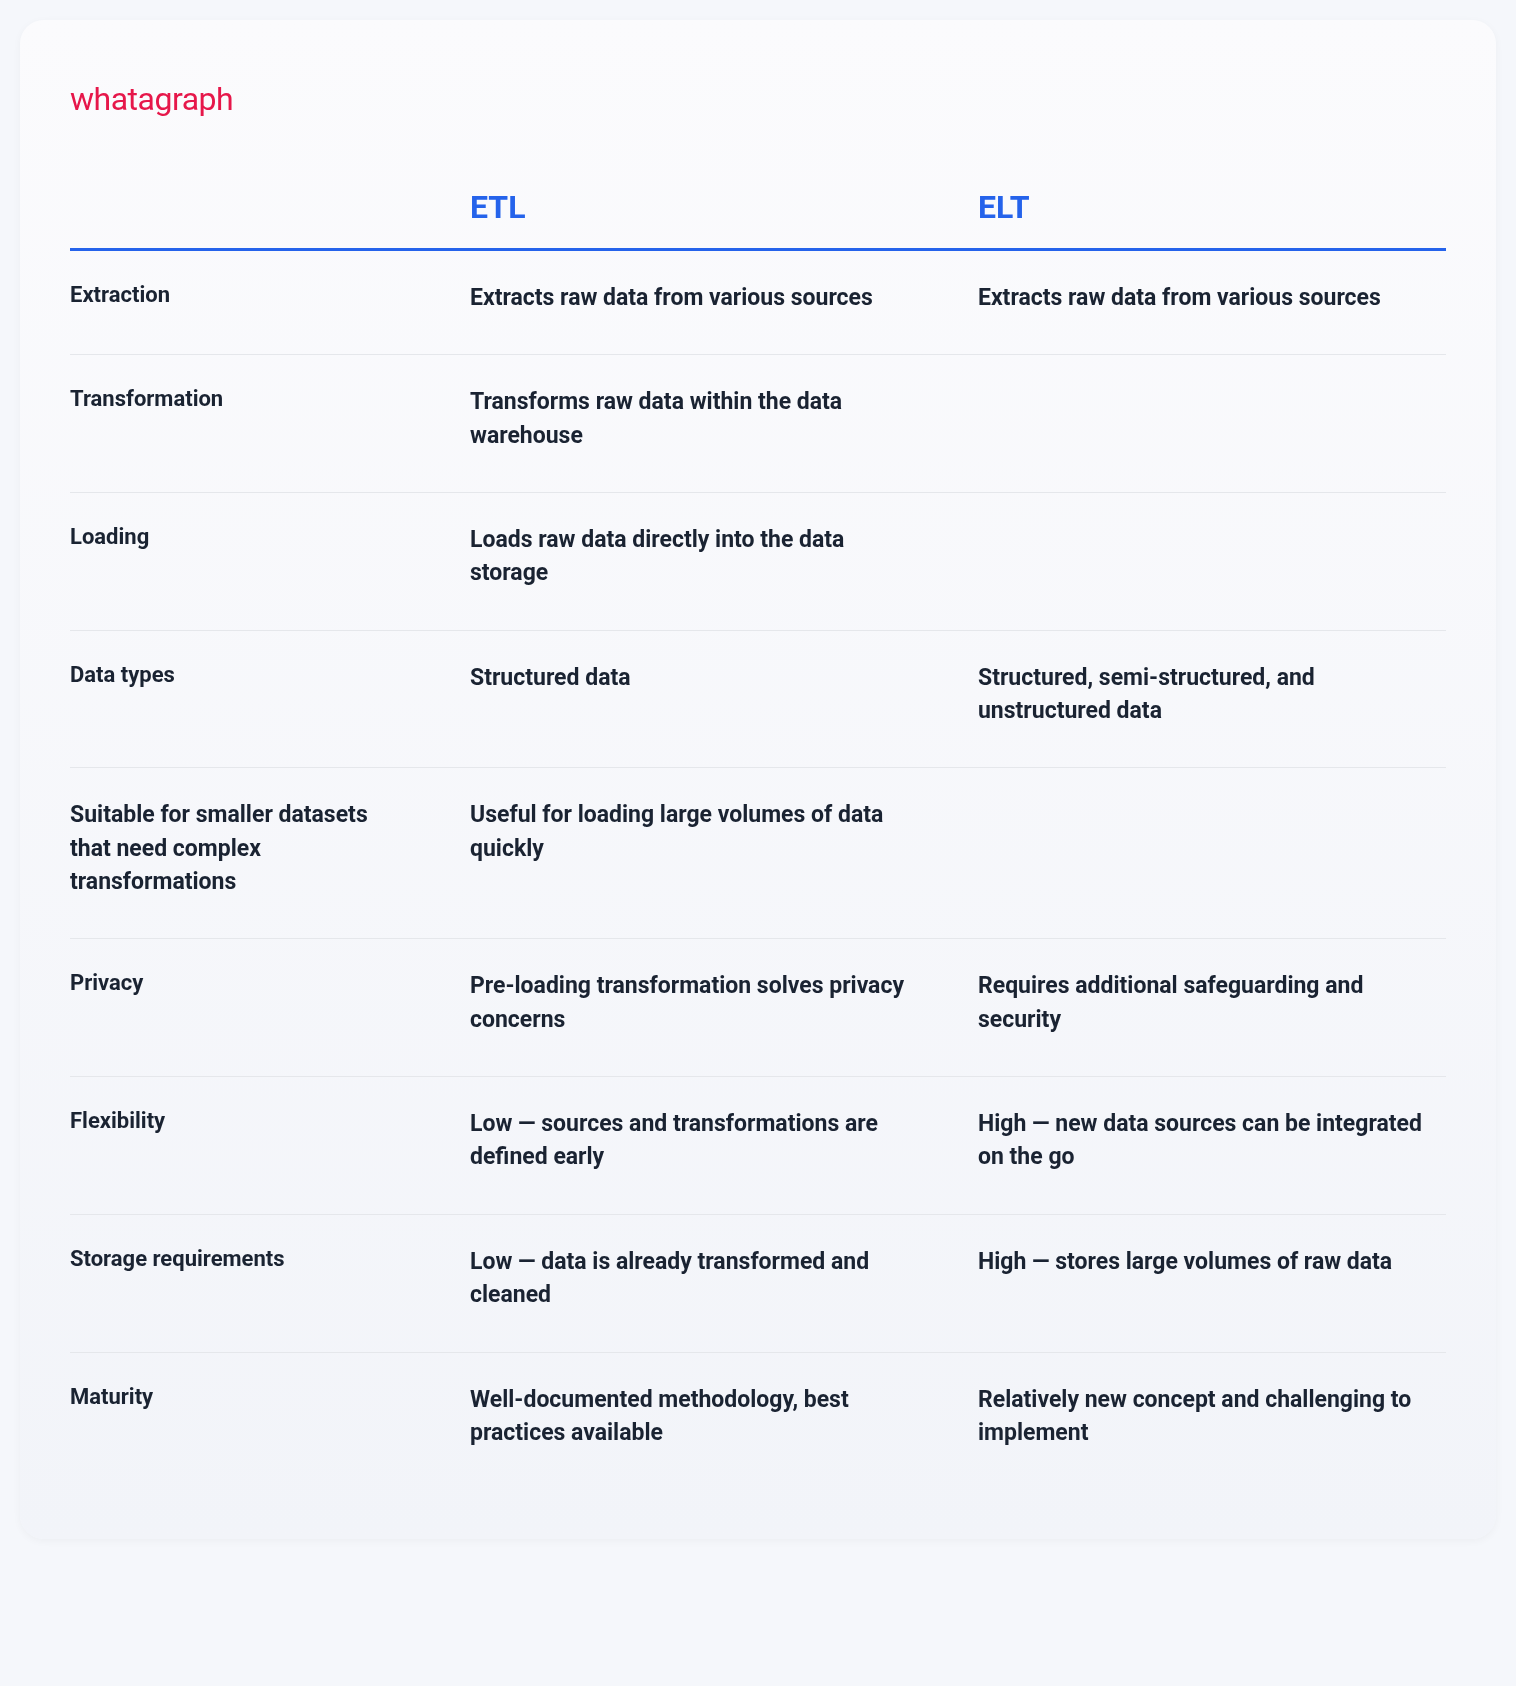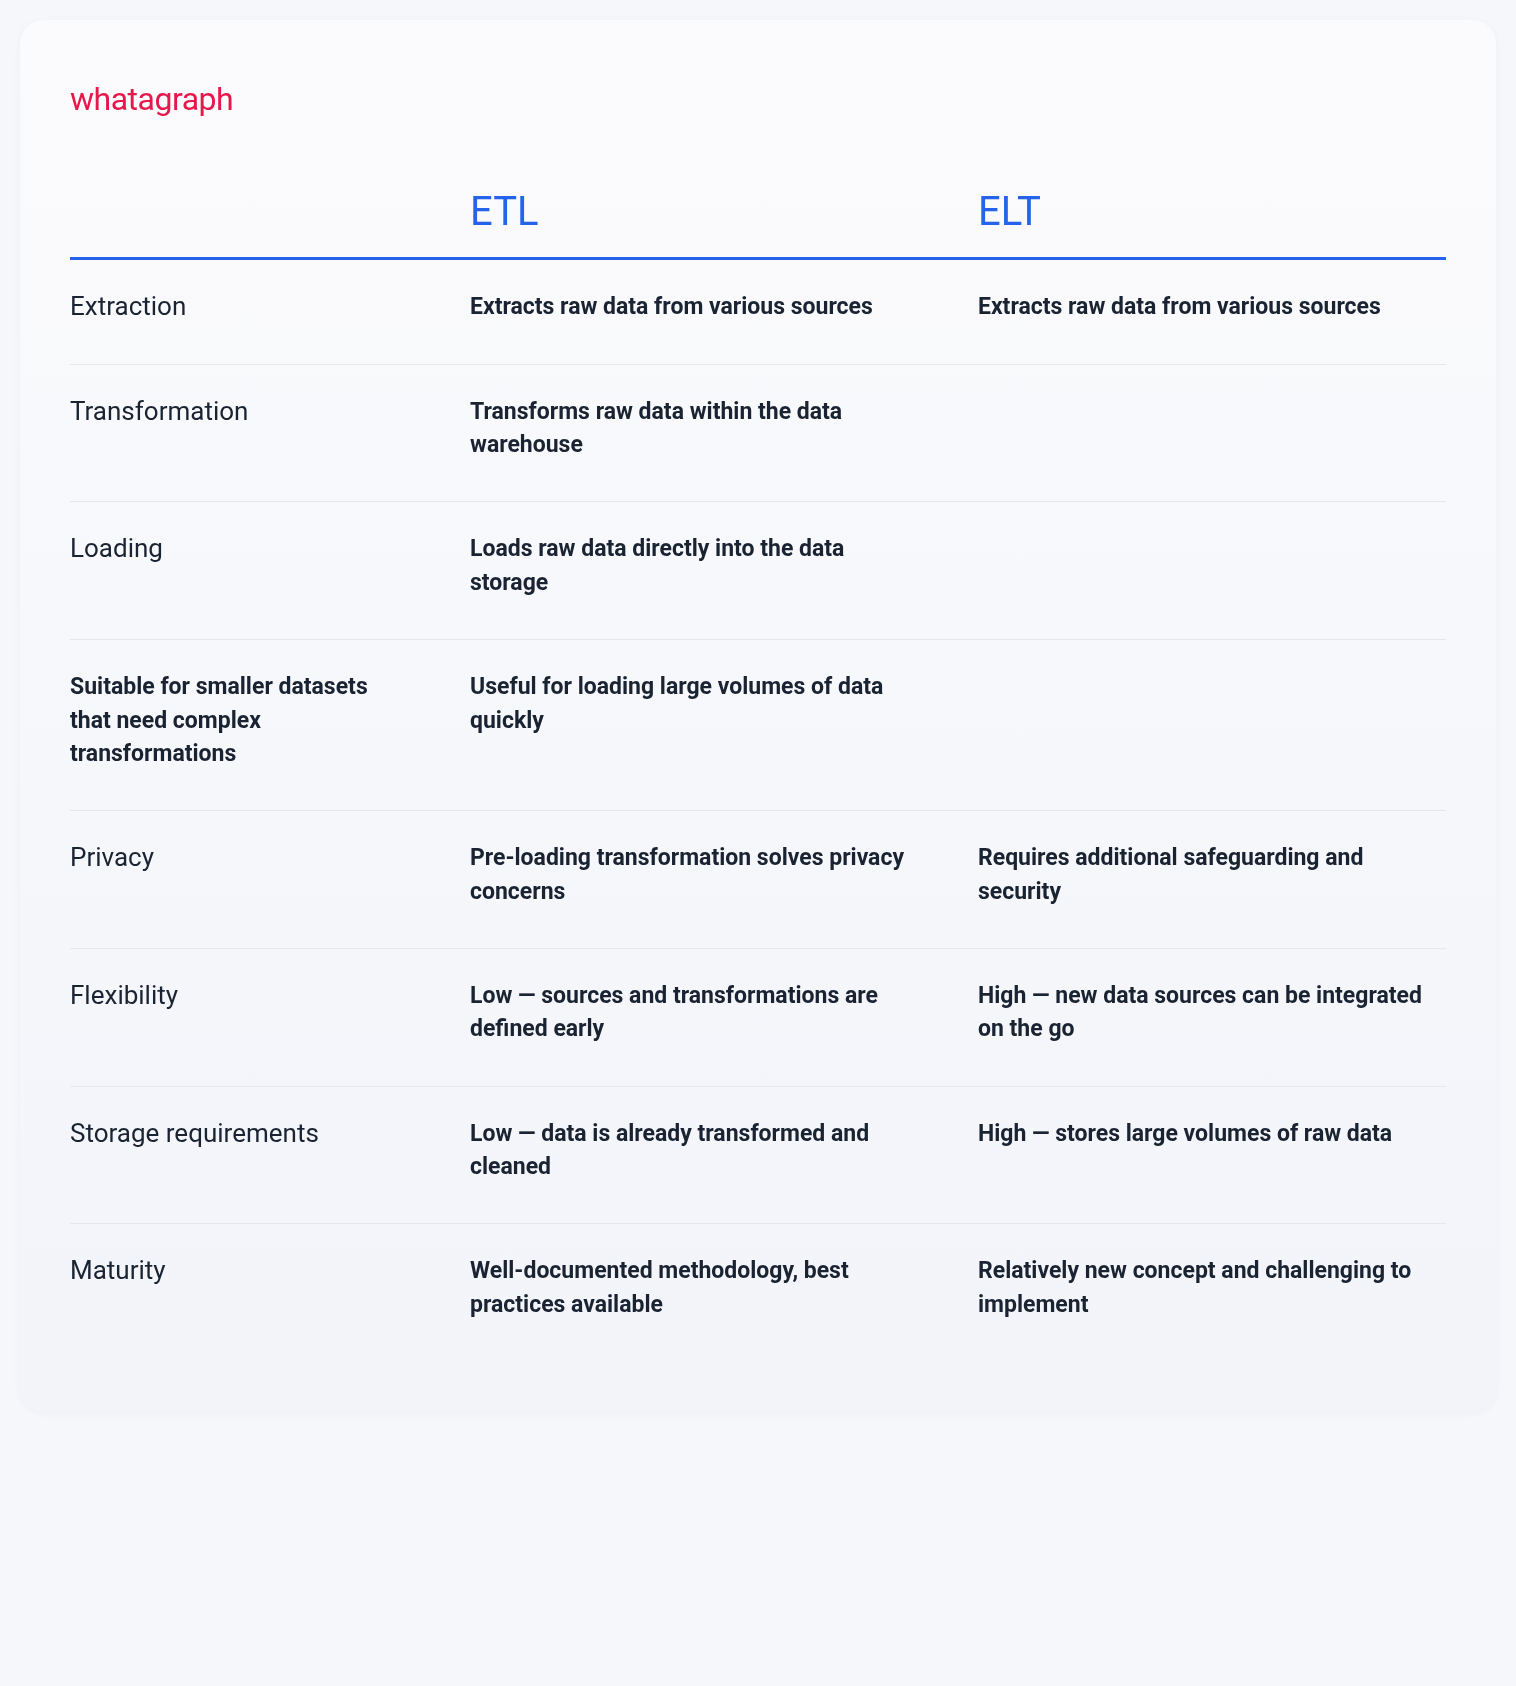--- a/index.html
+++ b/index.html
@@ -33,37 +33,37 @@
     .header-row {
       display: grid;
       grid-template-columns: 1fr 1.3fr 1.3fr;
       gap: 40px;
       padding-bottom: 22px;
       border-bottom: 3px solid #2563eb;
       margin-bottom: 0;
     }
     .header-label {
       color: #2563eb;
-      font-size: 40px;
-      font-weight: 400;
+      font-size: 32px;
+      font-weight: 700;
     }
     .table-row {
       display: grid;
       grid-template-columns: 1fr 1.3fr 1.3fr;
       gap: 40px;
       padding: 30px 0 40px 0;
       border-bottom: 1px solid #e5e7eb;
     }
     .table-row:last-child {
       border-bottom: none;
     }
     .row-label {
       color: #1a2332;
-      font-size: 26px;
-      font-weight: 400;
+      font-size: 22px;
+      font-weight: 700;
       line-height: 1.3;
     }
     .row-cell {
       color: #1a2332;
       font-size: 23px;
       font-weight: 700;
       line-height: 1.45;
       padding-right: 20px;
     }
   </style>
@@ -89,20 +89,25 @@
     <div class="table-row">
       <div class="row-label">Transformation</div>
       <div class="row-cell">Transforms raw data within the data warehouse</div>
     </div>
 
     <div class="table-row">
       <div class="row-label">Loading</div>
       <div class="row-cell">Loads raw data directly into the data storage</div>
     </div>
 
+    <div class="table-row">
+      <div class="row-label">Data types</div>
+      <div class="row-cell">Structured data</div>
+      <div class="row-cell">Structured, semi-structured, and unstructured data</div>
+    </div>
 
     <div class="table-row">
       <div class="row-cell">Suitable for smaller datasets that need complex transformations</div>
       <div class="row-cell">Useful for loading large volumes of data quickly</div>
     </div>
 
     <div class="table-row">
       <div class="row-label">Privacy</div>
       <div class="row-cell">Pre-loading transformation solves privacy concerns</div>
       <div class="row-cell">Requires additional safeguarding and security</div>

